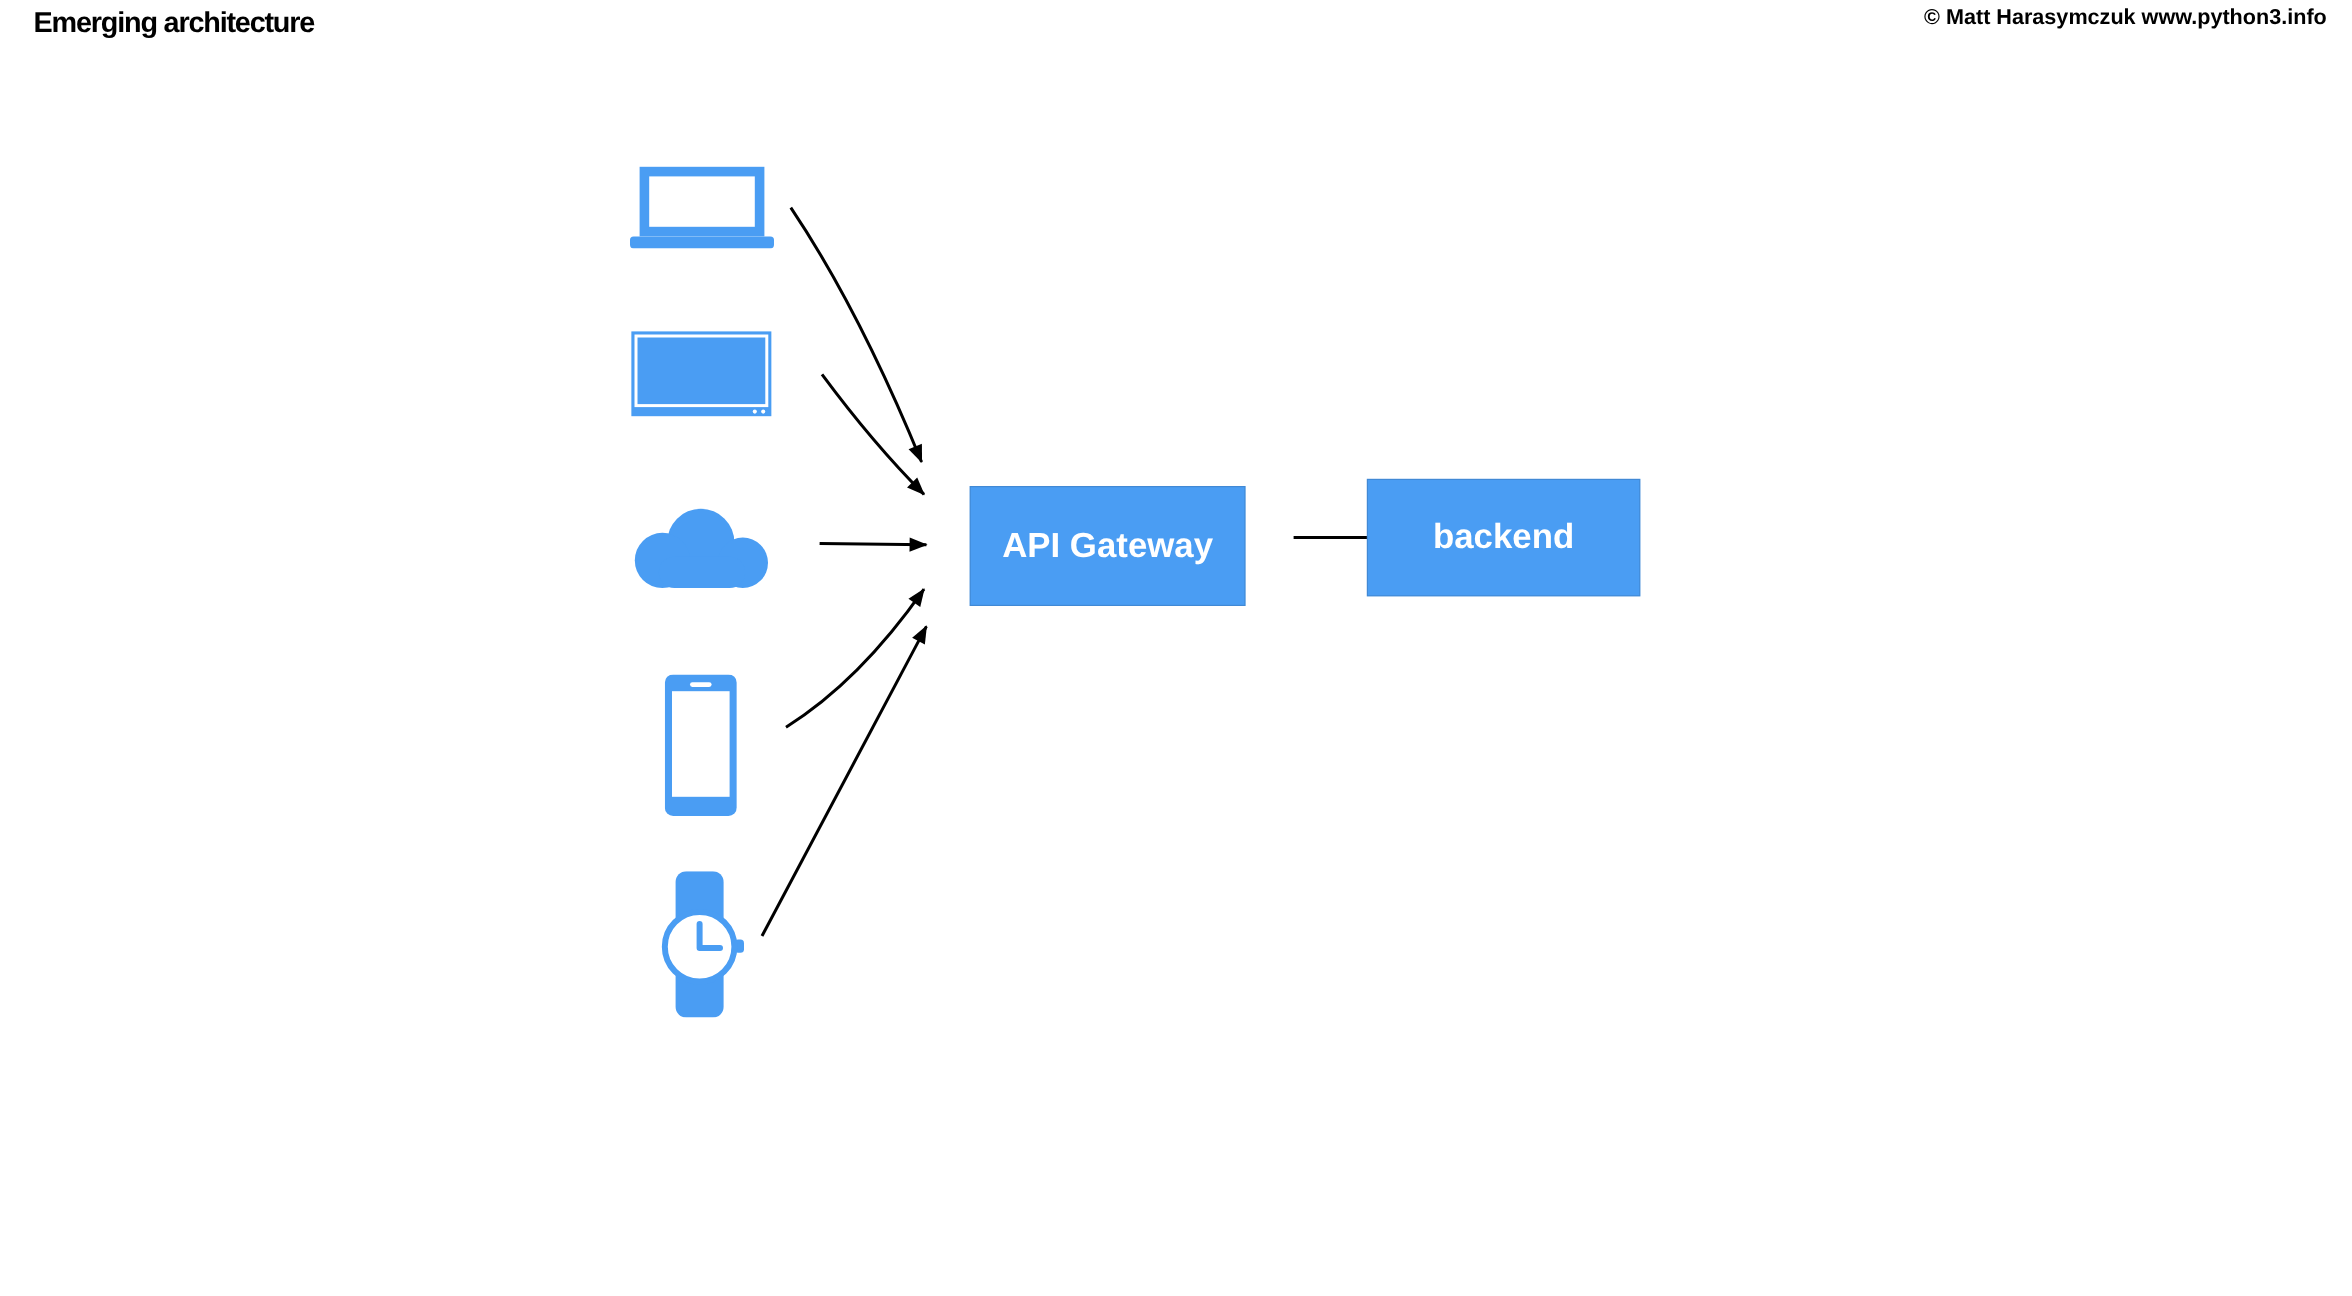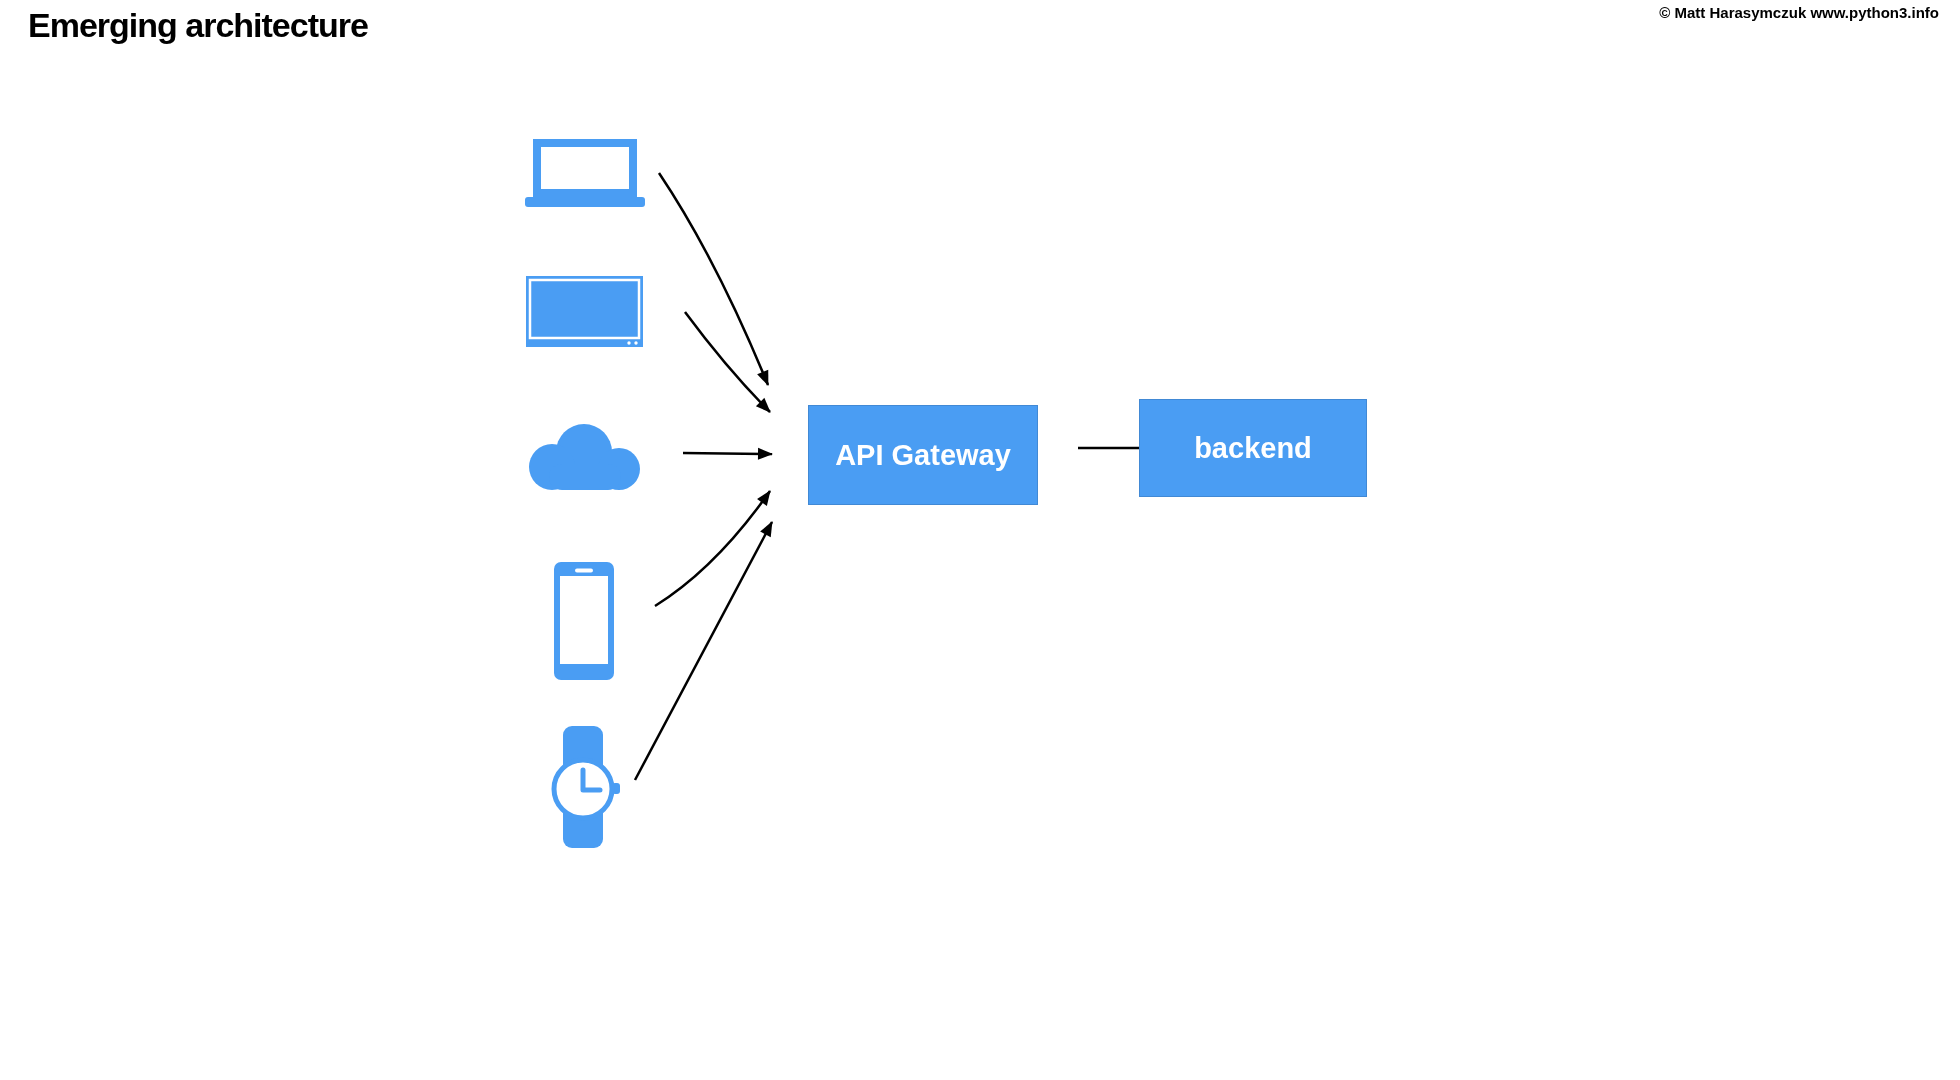--- a/index.html
+++ b/index.html
@@ -16,31 +16,31 @@
     height: 1080px;
     background: var(--bg);
     overflow: hidden;
     font-family: "Liberation Sans", "DejaVu Sans", sans-serif;
   }
   .slide-title {
     position: absolute;
     left: 28px;
     top: 6px;
     margin: 0;
-    font-size: 34px;
+    font-size: 24px;
     font-weight: 700;
     letter-spacing: -1px;
     color: #000;
     white-space: nowrap;
   }
   .copyright {
     position: absolute;
     top: 4px;
     right: 21px;
-    font-size: 15px;
+    font-size: 18px;
     font-weight: 700;
     color: #000;
     white-space: nowrap;
   }
   .icon {
     position: absolute;
     color: var(--accent);
     line-height: 0;
   }
   .icon svg { display: block; width: 100%; height: 100%; }

